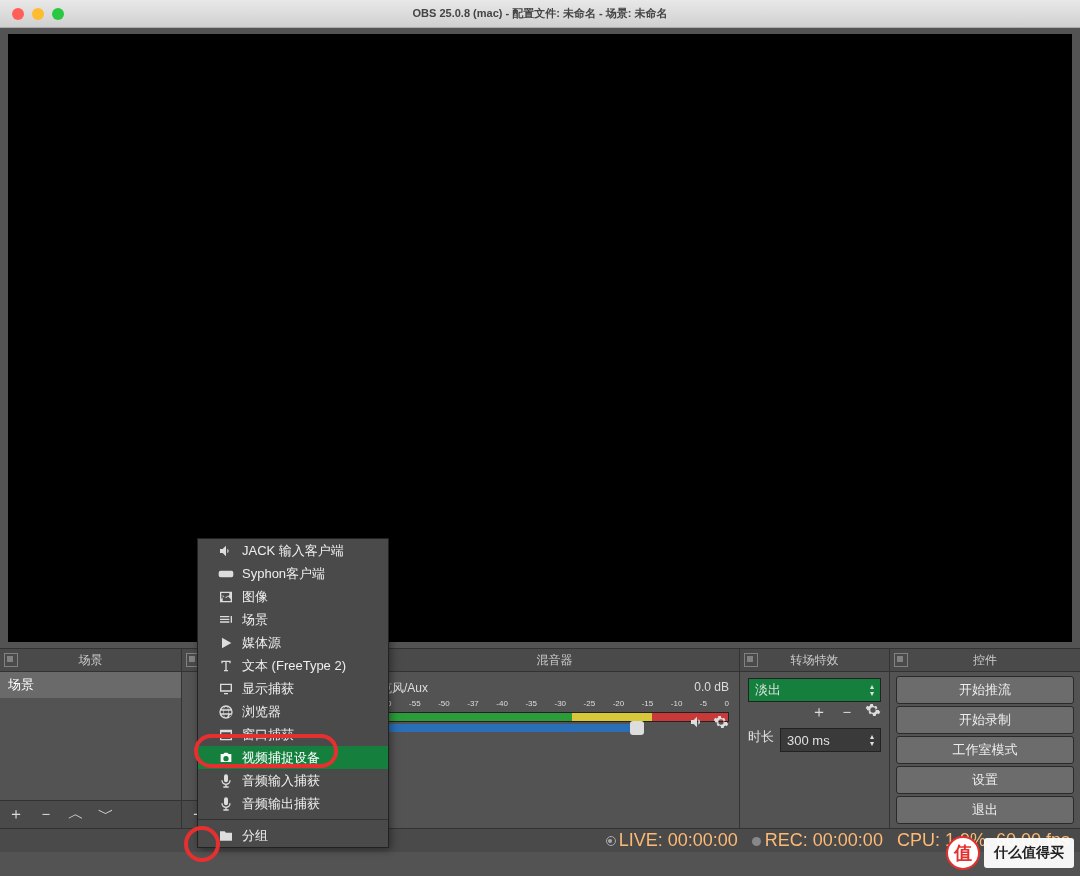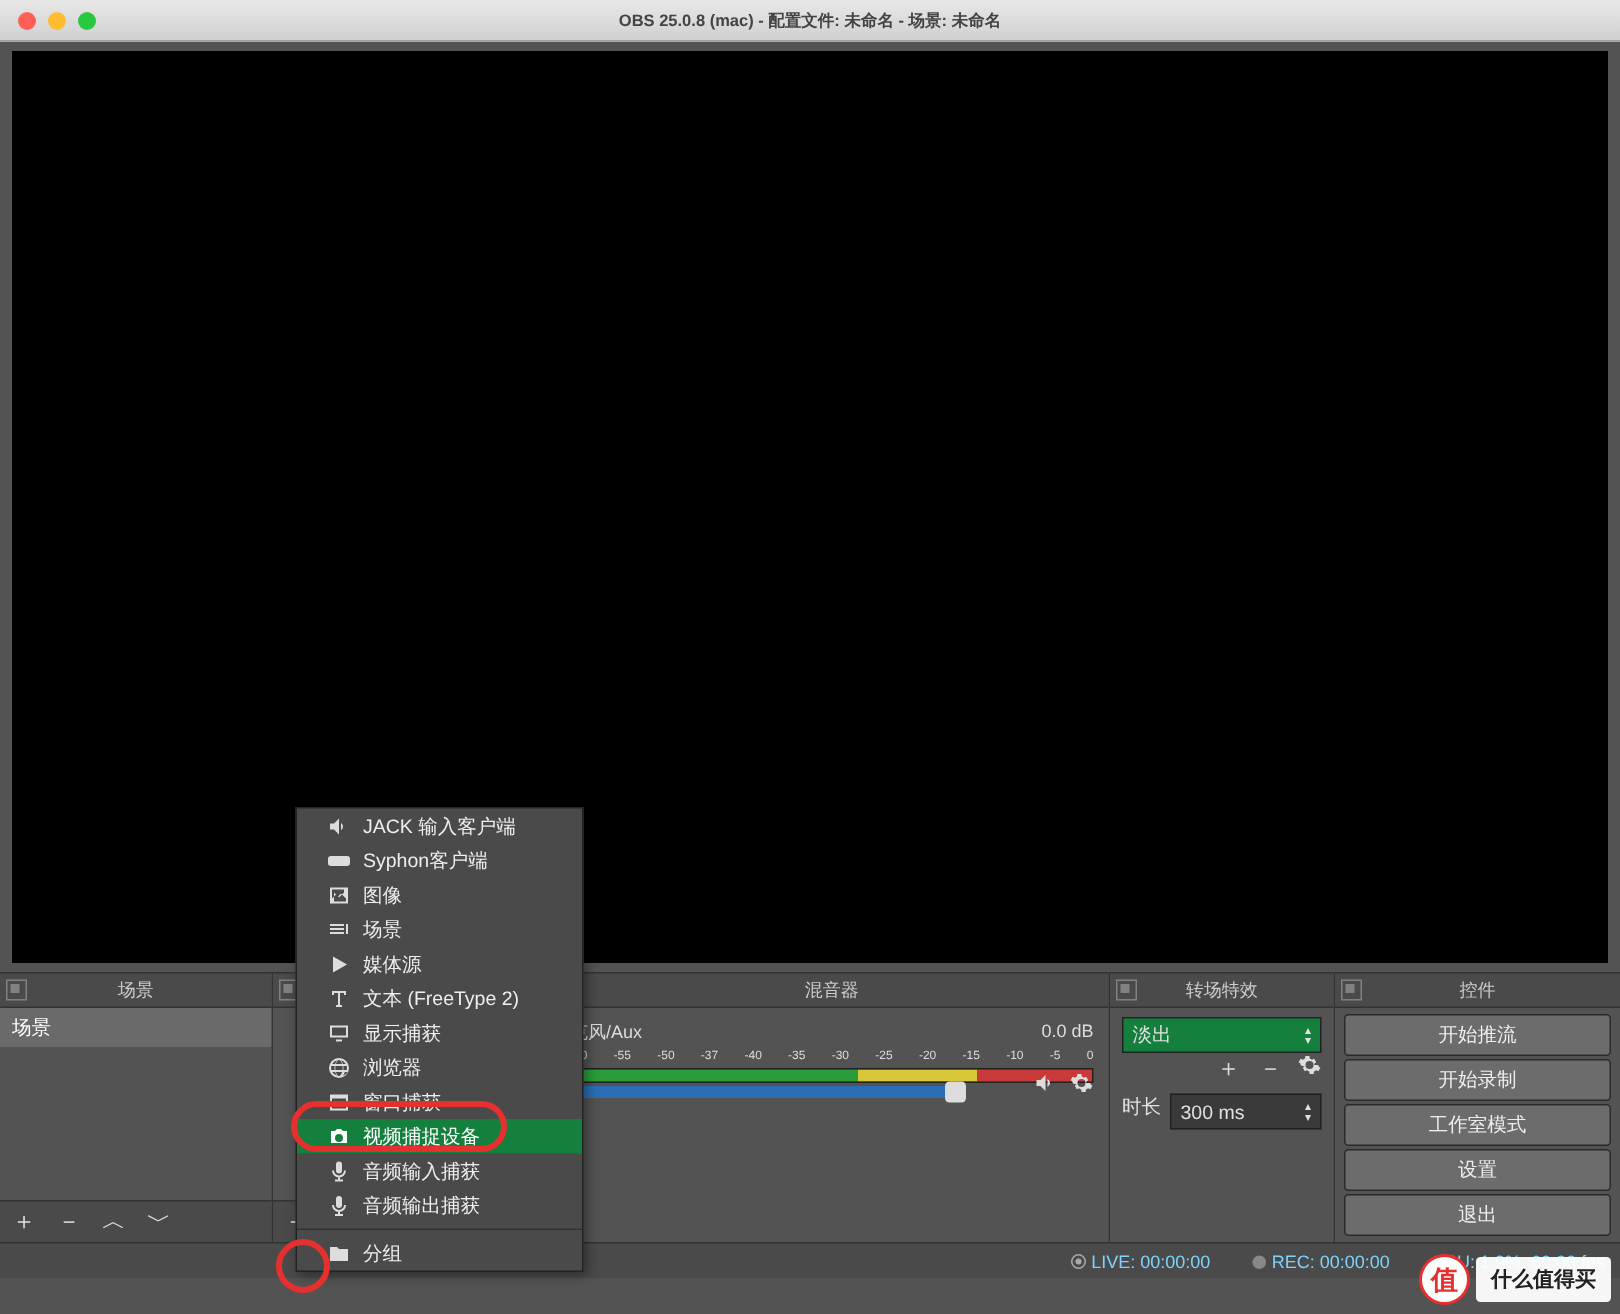--- a/index.html
+++ b/index.html
@@ -33,21 +33,21 @@
 .trans{width:150px}
 .trans .pbody{padding:6px 8px}
 .select{display:flex;background:#15803d;border:1px solid #222;height:24px;align-items:center;padding:0 6px;justify-content:space-between;margin-bottom:0}
 .tctrl{display:flex;justify-content:flex-end;gap:8px;align-items:center;margin-bottom:6px;font-size:16px}
 .durrow{display:flex;align-items:flex-start;gap:6px}
 .durin{flex:1;background:#3a3a3a;border:1px solid #222;height:24px;padding:0 6px;display:flex;align-items:center;justify-content:space-between}
 .spin{display:flex;flex-direction:column;font-size:8px;line-height:7px}
 .controls{width:190px}
 .controls .pbody{padding:4px 6px;display:flex;flex-direction:column;gap:2px}
 .cbtn{background:#6c6c6c;border:1px solid #2a2a2a;height:40px;display:flex;align-items:center;justify-content:center;color:#eee;font-size:13px;cursor:pointer;border-radius:3px}
-.status{height:24px;background:#4a4a4a;display:flex;align-items:center;justify-content:flex-end;padding:0 10px;gap:28px;font-size:12px;color:#7dd3fc;border-top:1px solid #333}
+.status{height:24px;background:#4a4a4a;display:flex;align-items:center;justify-content:flex-end;padding:0 10px;gap:14px;font-size:18px;color:#fdba74;border-top:1px solid #333}
 .sdot{width:9px;height:9px;border-radius:50%;background:#888;display:inline-block;margin-right:4px;vertical-align:middle}
 .bcircle{width:10px;height:10px;border:1.5px solid #aaa;border-radius:50%;display:inline-block;position:relative;vertical-align:middle;margin-right:3px}
 .bcircle::after{content:"";position:absolute;width:4px;height:4px;background:#aaa;border-radius:50%;left:1.5px;top:1.5px}
 .menu{position:absolute;left:197px;bottom:28px;width:192px;background:#4a4a4a;border:1px solid #222;box-shadow:2px 2px 8px rgba(0,0,0,.4);z-index:100}
 .mitem{height:23px;display:flex;align-items:center;padding:0 20px;gap:8px;color:#eee;font-size:13px;cursor:pointer}
 .mitem.sel{background:#15803d;color:#fff}
 .msep{height:1px;background:#333;margin:4px 0}
 .micon{width:16px;height:16px;display:flex;align-items:center;justify-content:center;flex-shrink:0}
 .circ1{position:absolute;left:184px;bottom:14px;width:36px;height:36px;border:4px solid #e63030;border-radius:50%;z-index:200;pointer-events:none}
 .circ2{position:absolute;left:194px;bottom:108px;width:144px;height:34px;border:4px solid #e63030;border-radius:17px;z-index:200;pointer-events:none}

